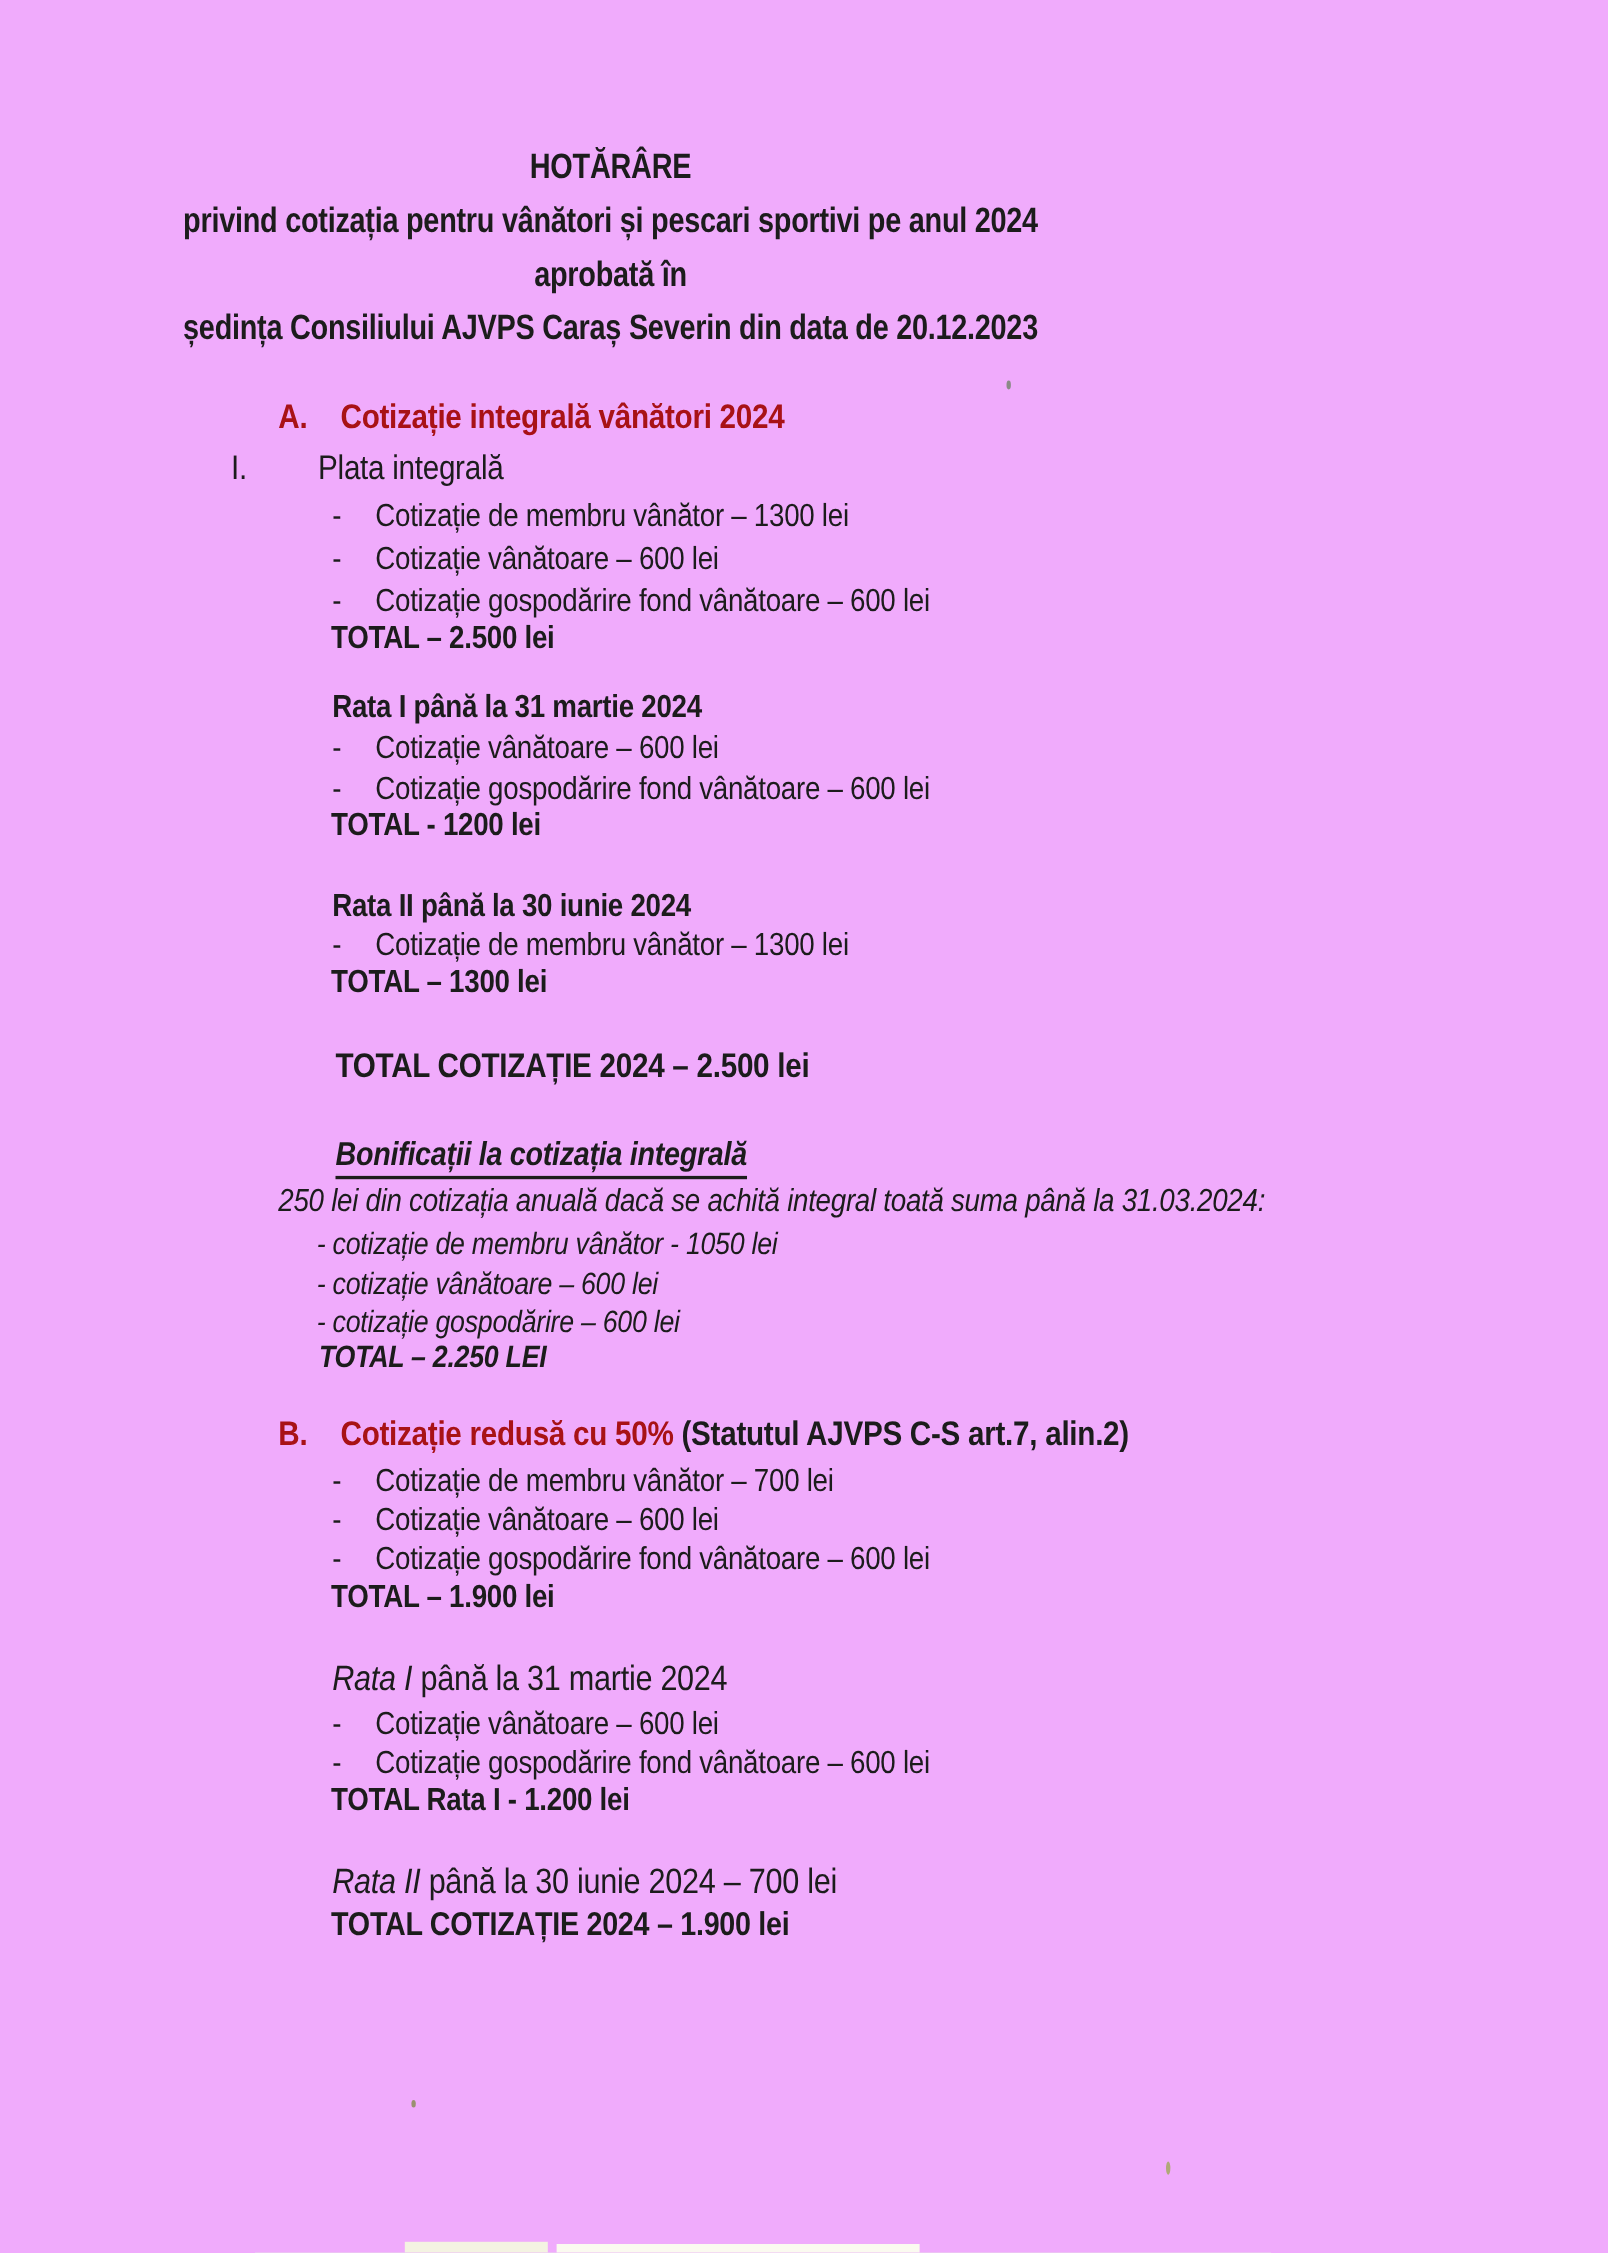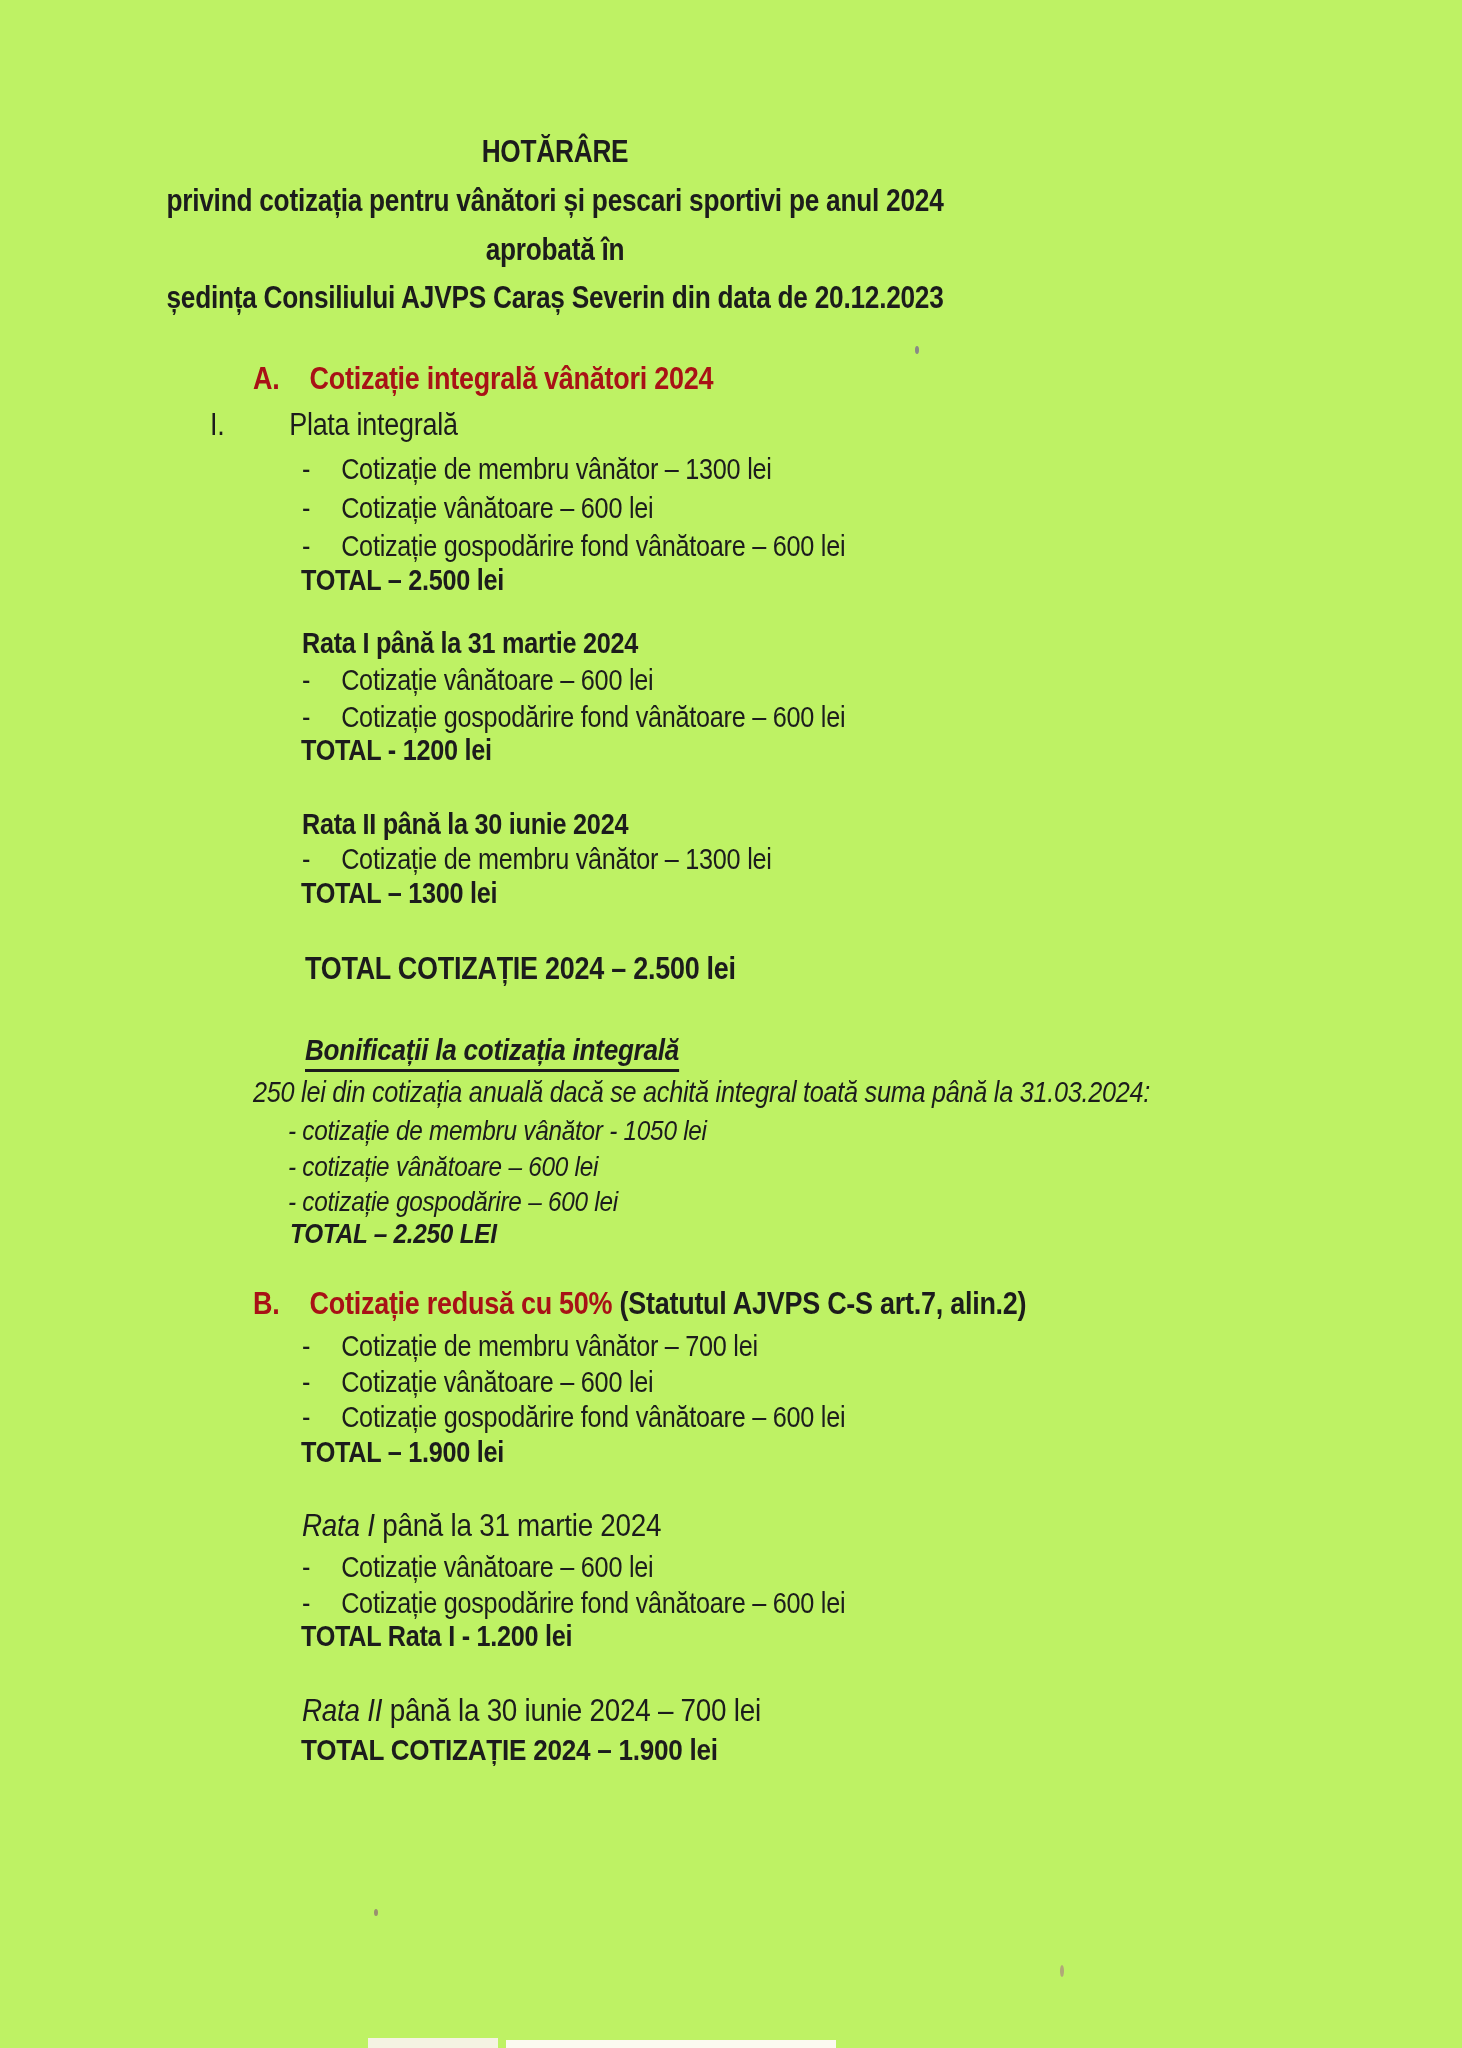--- a/index.html
+++ b/index.html
@@ -1,19 +1,19 @@
 <!DOCTYPE html>
 <html><head>
 <meta charset="utf-8">
 <style>
   html,body{margin:0;padding:0;background:#e8e8e6;}
   .page{
     position:relative;
     width:1462px;height:2048px;
-    background:#bef264;
+    background:#f0abfc;
     overflow:hidden;
     font-family:"Liberation Sans","DejaVu Sans",sans-serif;
     color:#1c1c1c;
   }
   .ln{
     position:absolute;
     white-space:nowrap;
     line-height:1.12;
     transform:scaleX(0.87);
     transform-origin:0 0;

